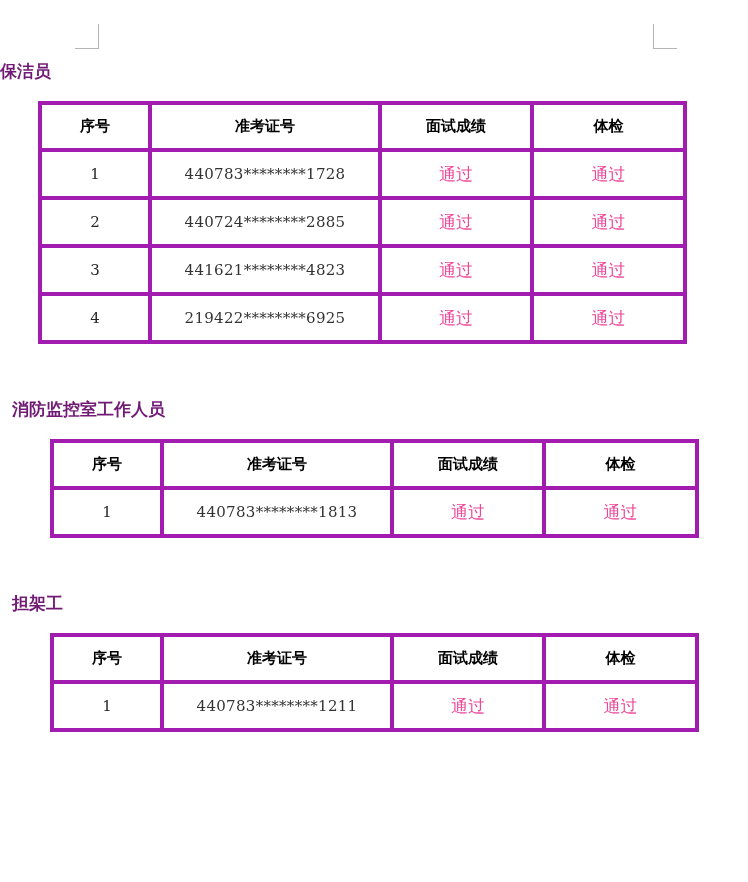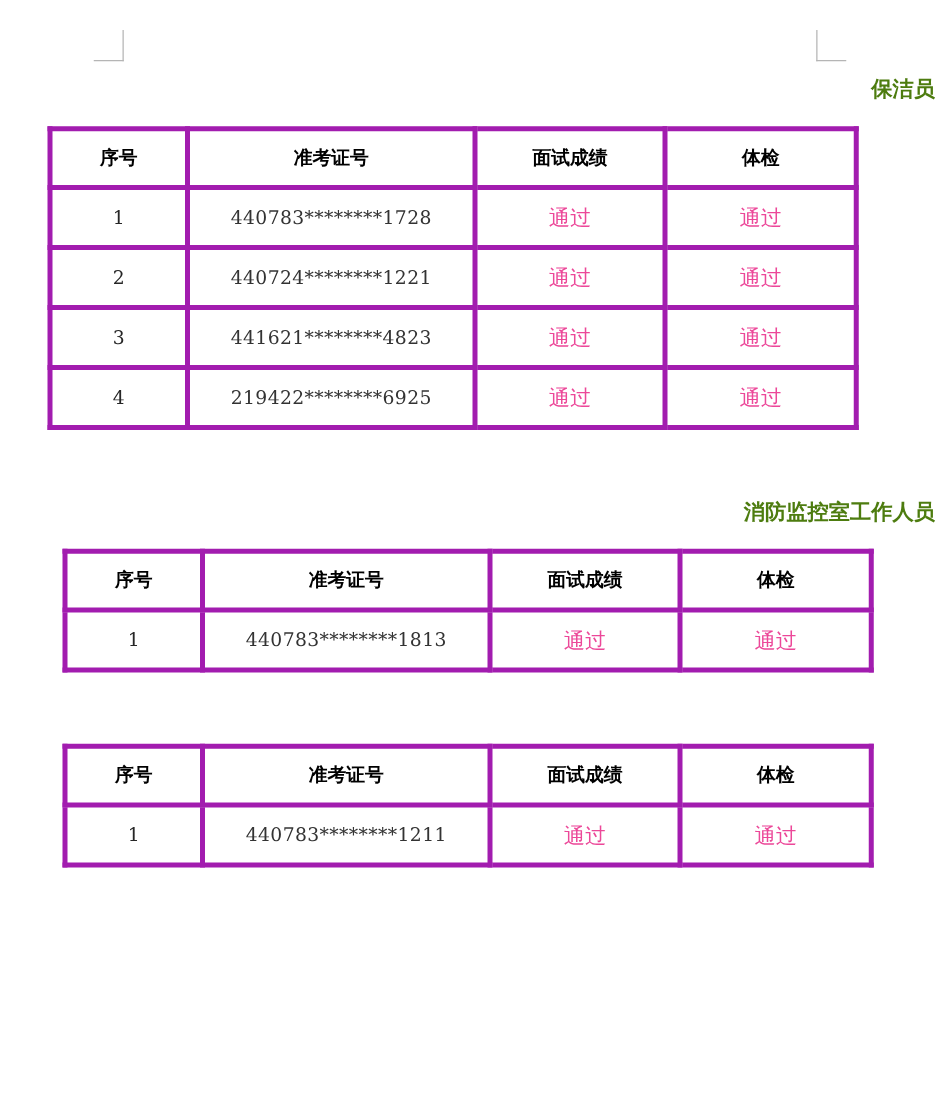--- a/index.html
+++ b/index.html
@@ -48,25 +48,25 @@
   }
   .table-section.first {
     margin-top: 63px;
   }
   .table-section.subsequent {
     margin-top: 57px;
     padding-left: 12px;
   }
   .table-title {
     margin: 0 0 20px 0;
-    text-align: right;
+    text-align: left;
     font-size: 17px;
     line-height: 18px;
     font-weight: bold;
-    color: #4d7c0f;
+    color: #701a75;
     font-family: "Liberation Sans", sans-serif;
   }
   table.data-table {
     border-collapse: collapse;
     table-layout: fixed;
     margin-left: 38px;
     width: 645px;
   }
   table.data-table th,
   table.data-table td {
@@ -134,21 +134,21 @@
       </thead>
       <tbody>
             <tr>
               <td class="cell-index">1</td>
               <td class="cell-id">440783********1728</td>
               <td class="cell-interview">通过</td>
               <td class="cell-physical">通过</td>
             </tr>
             <tr>
               <td class="cell-index">2</td>
-              <td class="cell-id">440724********1221</td>
+              <td class="cell-id">440724********2885</td>
               <td class="cell-interview">通过</td>
               <td class="cell-physical">通过</td>
             </tr>
             <tr>
               <td class="cell-index">3</td>
               <td class="cell-id">441621********4823</td>
               <td class="cell-interview">通过</td>
               <td class="cell-physical">通过</td>
             </tr>
             <tr>
@@ -183,20 +183,21 @@
               <td class="cell-index">1</td>
               <td class="cell-id">440783********1813</td>
               <td class="cell-interview">通过</td>
               <td class="cell-physical">通过</td>
             </tr>
           </tbody>
     </table>
   </section>
 
   <section class="table-section subsequent">
+    <h2 class="table-title">担架工</h2>
     <table class="data-table">
       <colgroup>
         <col class="col-index">
         <col class="col-id">
         <col class="col-interview">
         <col class="col-physical">
       </colgroup>
       <thead>
         <tr>
           <th>序号</th>

